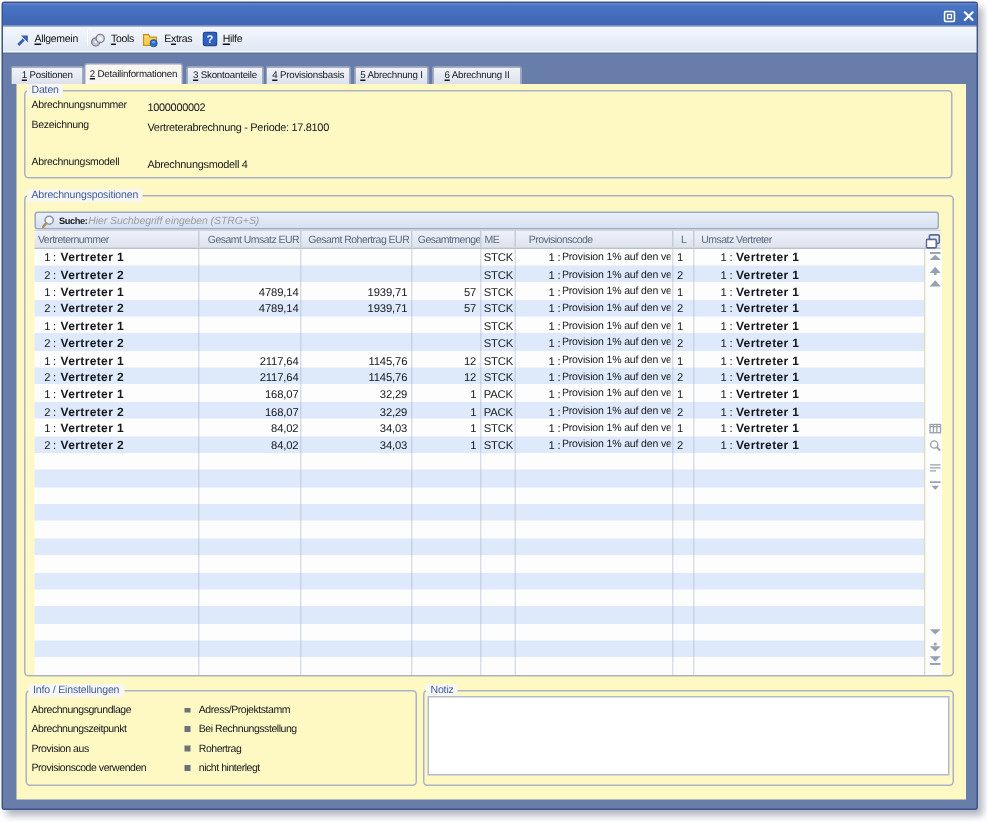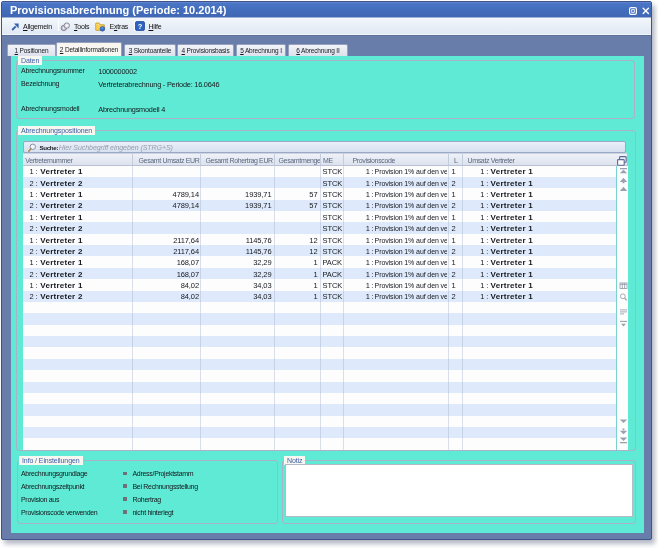--- a/index.html
+++ b/index.html
@@ -12,21 +12,21 @@
 .title .t { position:absolute; left:8px; top:1px; font-size:11px; font-weight:bold; color:#fff; }
 .tbtn { position:absolute; top:3px; }
 .toolbar { position:absolute; left:0; top:16px; right:0; height:17px;
   background:linear-gradient(#f3f7fc,#e0e8f4); border-bottom:1px solid #f2f7fd; }
 .bandline { position:absolute; left:0; top:33px; right:0; height:1px; background:#5d7099; }
 .toolbar .mi { position:absolute; top:4.5px; font-size:7px; letter-spacing:-0.2px; color:#111; }
 .toolbar .sep { position:absolute; top:2px; height:11px; width:1px; background:#b9c2d2; border-right:1px solid #fff; }
 .tab { position:absolute; border:1px solid #96a2bc; border-bottom:none;
   border-radius:2px 2px 0 0; font-size:6.5px; letter-spacing:-0.15px; color:#15181f;
   text-align:center; white-space:nowrap; }
-.client { position:absolute; left:9px; top:54px; width:633px; height:477px; background:#5eead4; }
+.client { position:absolute; left:9px; top:54px; width:633px; height:477px; background:#fef9c3; }
 .fs { position:absolute; border:1px solid #a9b2c7; border-radius:3px; }
 .fs .lbl { position:absolute; top:-5px; left:1px; background:#f8f6f0; padding:0 3px;
   color:#3a5da5; font-size:7px; letter-spacing:-0.1px; line-height:9px; }
 .frm { position:absolute; font-size:7px; letter-spacing:-0.2px; color:#15181d; white-space:nowrap; }
 .frm.v { font-size:7.3px; }
 .search { position:absolute; left:6px; top:10px; width:603px; height:12px;
   background:linear-gradient(#eaf0fa,#d6e0f0); border:1px solid #9ba9c9; border-radius:2px; }
 .search .s1 { position:absolute; left:15.4px; top:1.5px; font-size:6.2px; font-weight:bold; letter-spacing:-0.3px; color:#16181d; }
 .search .s2 { position:absolute; left:34.8px; top:1.5px; font-size:7px; font-style:italic; letter-spacing:-0.05px; color:#989da8; }
 .ghead { position:absolute; left:6px; top:22px; width:604px; height:12.5px;
@@ -43,21 +43,20 @@
 .vsep { position:absolute; top:34.5px; height:284.25px; width:1px; background:rgba(163,175,199,.4); }
 .scol { position:absolute; left:600px; top:35px; width:11px; height:284px; background:#fdfdfd; }
 .il { position:absolute; left:3px; font-size:7px; letter-spacing:-0.3px; color:#15181d; white-space:nowrap; }
 .iv { position:absolute; left:114.5px; font-size:7px; letter-spacing:-0.3px; color:#15181d; white-space:nowrap; }
 .ib { position:absolute; left:105px; width:3.5px; height:3.5px; background:#6d727a; }
 svg { display:block; }
 .ticon { position:absolute; }
 </style></head><body>
 <div class="win">
   <div class="title">
-    <span class="t">Provisionsabrechnung (Periode: 10.2014)</span>
     <svg class="tbtn" style="left:626.5px;top:3.5px" width="8" height="8" viewBox="0 0 8 8">
         <rect x="0.6" y="0.6" width="6.8" height="6.8" rx="1.4" fill="none" stroke="#fff" stroke-width="1.15"></rect>
         <rect x="2.7" y="2.7" width="2.6" height="2.6" fill="none" stroke="#fff" stroke-width="0.85"></rect>
       </svg>
     <svg class="tbtn" style="left:639.5px;top:3.5px" width="8" height="8" viewBox="0 0 8 8">
         <path d="M1.2 1.2 L6.4 6.4 M6.4 1.2 L1.2 6.4" stroke="#fff" stroke-width="1.4" stroke-linecap="round"></path>
       </svg>
   </div>
   <div class="bandline"></div>
   <div class="toolbar">
@@ -94,21 +93,21 @@
 <div class="tab" style="left:122px;top:42px;width:52px;height:12px;background:linear-gradient(#f2f4f8,#dce1ec);line-height:11px"><u>3</u> Skontoanteile</div>
 <div class="tab" style="left:175px;top:42px;width:57px;height:12px;background:linear-gradient(#f2f4f8,#dce1ec);line-height:11px"><u>4</u> Provisionsbasis</div>
 <div class="tab" style="left:234px;top:42px;width:50px;height:12px;background:linear-gradient(#f2f4f8,#dce1ec);line-height:11px"><u>5</u> Abrechnung I</div>
 <div class="tab" style="left:286px;top:42px;width:60px;height:12px;background:linear-gradient(#f2f4f8,#dce1ec);line-height:11px"><u>6</u> Abrechnung II</div>
   <div class="client">
     <div class="fs" style="left:5px;top:4px;width:619px;height:59px">
       <span class="lbl">Daten</span>
       <span class="frm" style="left:4px;top:6.4px">Abrechnungsnummer</span>
       <span class="frm v" style="left:81.3px;top:6.4px">1000000002</span>
       <span class="frm" style="left:4px;top:18.8px">Bezeichnung</span>
-      <span class="frm v" style="left:81.3px;top:18.8px">Vertreterabrechnung - Periode: 16.0646</span>
+      <span class="frm v" style="left:81.3px;top:18.8px">Vertreterabrechnung - Periode: 17.8100</span>
       <span class="frm" style="left:4px;top:43.7px">Abrechnungsmodell</span>
       <span class="frm v" style="left:81.3px;top:43.7px">Abrechnungsmodell 4</span>
     </div>
     <div class="fs" style="left:5px;top:74px;width:620px;height:321px">
       <span class="lbl">Abrechnungspositionen</span>
       <div class="search">
         <svg style="position:absolute;left:2.5px;top:1px" width="10" height="10" viewBox="0 0 10 10">
             <circle cx="5.8" cy="3.8" r="2.7" fill="#f2f6fb" stroke="#8a94a4" stroke-width="1"></circle>
             <path d="M3.8 5.8 L1.8 8.2" stroke="#b08a5a" stroke-width="1.7" stroke-linecap="round"></path>
           </svg>

